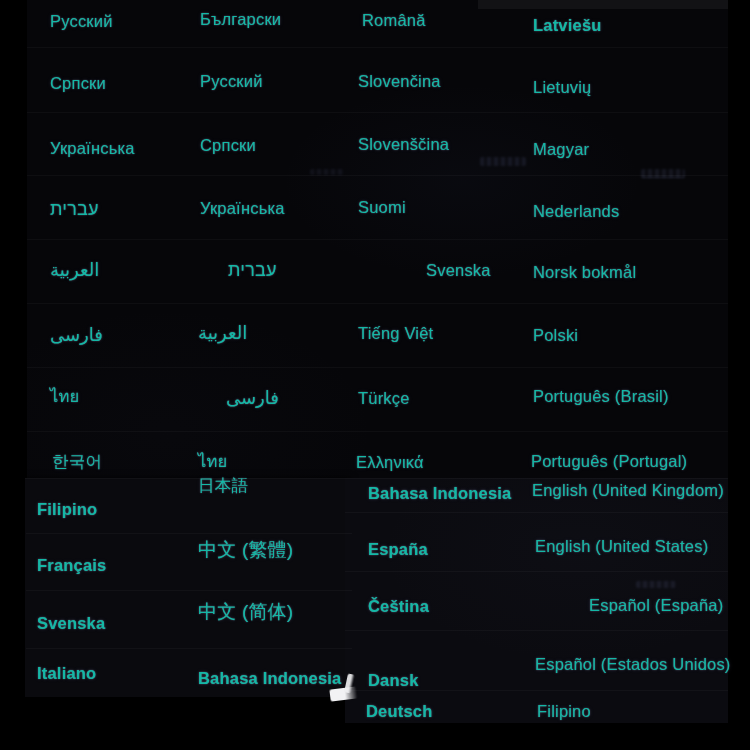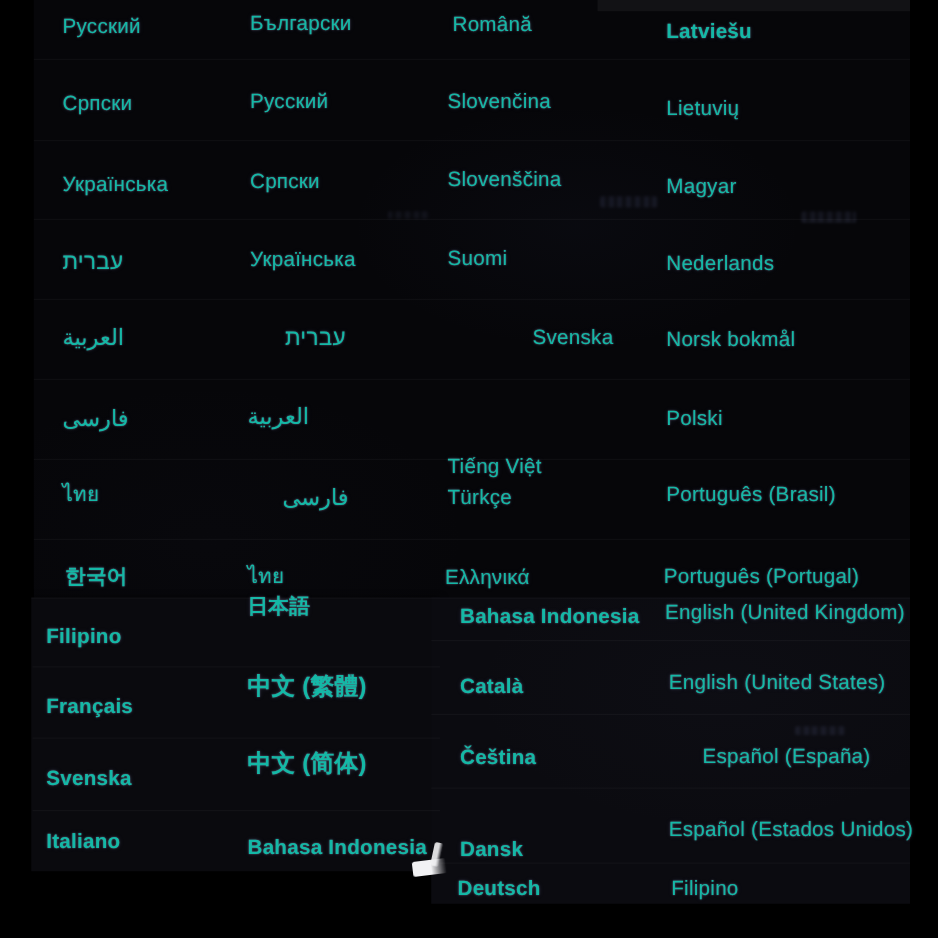--- a/index.html
+++ b/index.html
@@ -51,22 +51,22 @@
     color: #14b8a6;
     font-size: 16.5px;
     font-weight: 500;
     line-height: 1.15;
     letter-spacing: 0.2px;
     white-space: nowrap;
     text-shadow: 0 0 1.5px rgba(200,210,250,0.45), 0 0 4px rgba(120,130,190,0.18);
     cursor: default;
   }
   .lang.rtl { font-size: 18px; }
-  .lang.cjk { font-weight: 700; }
-  .lang.big { font-size: 19px; font-weight: 700; }
+  .lang.cjk { font-weight: 400; }
+  .lang.big { font-size: 19px; font-weight: 400; }
   .lang.bold { font-weight: 700; }
   .ghost {
     position: absolute;
     border-radius: 2px;
     background: repeating-linear-gradient(90deg, rgba(130,140,200,0.22) 0 4px, rgba(130,140,200,0.05) 4px 7px);
     filter: blur(1.1px);
     opacity: 0.55;
   }
   .ghost.underlined { border-bottom: 1px solid rgba(150,160,220,0.35); }
   .tear {
@@ -119,39 +119,39 @@
       <div class="lang" style="left: 198px; top: 452px;">ไทย</div>
       <div class="lang cjk" style="left: 198px; top: 476px;">日本語</div>
       <div class="lang big" style="left: 198px; top: 539px;">中文 (繁體)</div>
       <div class="lang big" style="left: 198px; top: 601px;">中文 (简体)</div>
       <div class="lang bold" style="left: 198px; top: 669px;">Bahasa Indonesia</div>
       <div class="lang" style="left: 362px; top: 11px;">Română</div>
       <div class="lang" style="left: 358px; top: 72px;">Slovenčina</div>
       <div class="lang" style="left: 358px; top: 135px;">Slovenščina</div>
       <div class="lang" style="left: 358px; top: 198px;">Suomi</div>
       <div class="lang" style="left: 378px; top: 261px; margin-left: 48px;">Svenska</div>
-      <div class="lang" style="left: 358px; top: 324px; margin-top: 40px;">Tiếng Việt</div>
+      <div class="lang" style="left: 358px; top: 324px;">Tiếng Việt</div>
       <div class="lang" style="left: 358px; top: 389px;">Türkçe</div>
       <div class="lang" style="left: 356px; top: 453px;">Ελληνικά</div>
       <div class="lang bold" style="left: 368px; top: 484px;">Bahasa Indonesia</div>
-      <div class="lang bold" style="left: 368px; top: 540px;">Català</div>
+      <div class="lang bold" style="left: 368px; top: 540px;">España</div>
       <div class="lang bold" style="left: 368px; top: 597px;">Čeština</div>
       <div class="lang bold" style="left: 368px; top: 671px; text-align: center;">Dansk</div>
       <div class="lang bold" style="left: 366px; top: 702px;">Deutsch</div>
       <div class="lang" style="left: 533px; top: 16px; font-weight: bold;">Latviešu</div>
       <div class="lang" style="left: 533px; top: 78px;">Lietuvių</div>
       <div class="lang" style="left: 533px; top: 140px;">Magyar</div>
       <div class="lang" style="left: 533px; top: 202px;">Nederlands</div>
       <div class="lang" style="left: 533px; top: 263px;">Norsk bokmål</div>
       <div class="lang" style="left: 533px; top: 326px;">Polski</div>
       <div class="lang" style="left: 533px; top: 387px;">Português (Brasil)</div>
       <div class="lang" style="left: 531px; top: 452px;">Português (Portugal)</div>
       <div class="lang" style="left: 532px; top: 481px;">English (United Kingdom)</div>
       <div class="lang" style="left: 535px; top: 537px;">English (United States)</div>
-      <div class="lang" style="left: 535px; top: 596px; padding-left: 27px;">Español (España)</div>
+      <div class="lang" style="left: 562px; top: 596px; padding-left: 27px;">Español (España)</div>
       <div class="lang" style="left: 535px; top: 655px;">Español (Estados Unidos)</div>
       <div class="lang" style="left: 537px; top: 702px;">Filipino</div>
     </div>
 <div class="seam" style="left: 27px; top: 47px; width: 701px;"></div>
     <div class="seam" style="left: 27px; top: 112px; width: 701px;"></div>
     <div class="seam" style="left: 27px; top: 175px; width: 701px;"></div>
     <div class="seam" style="left: 27px; top: 239px; width: 701px;"></div>
     <div class="seam" style="left: 27px; top: 303px; width: 701px;"></div>
     <div class="seam" style="left: 27px; top: 367px; width: 701px;"></div>
     <div class="seam" style="left: 27px; top: 431px; width: 701px;"></div>

